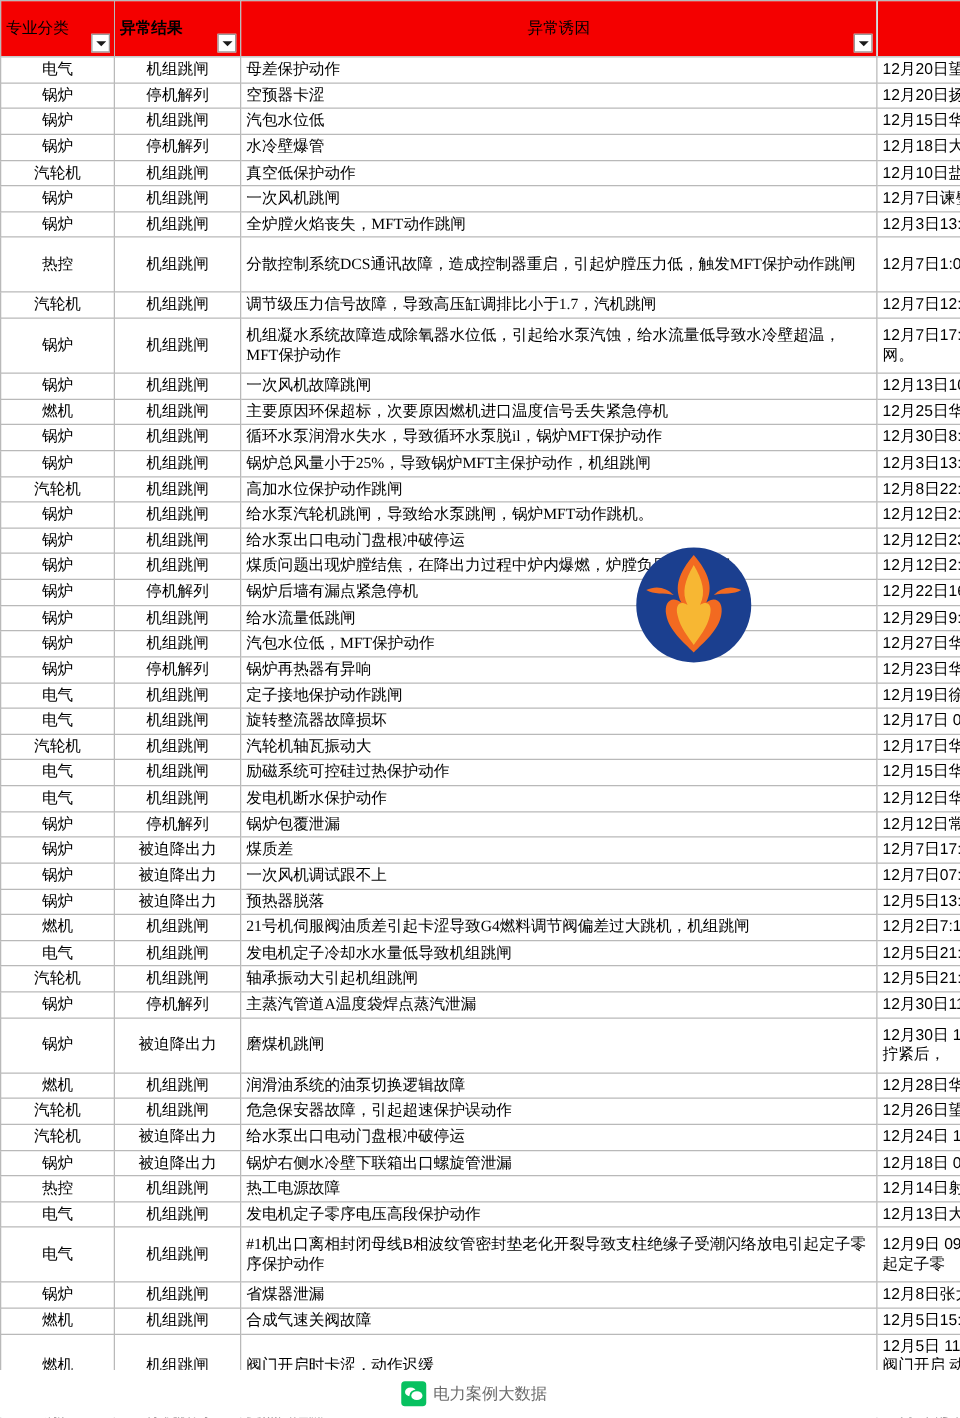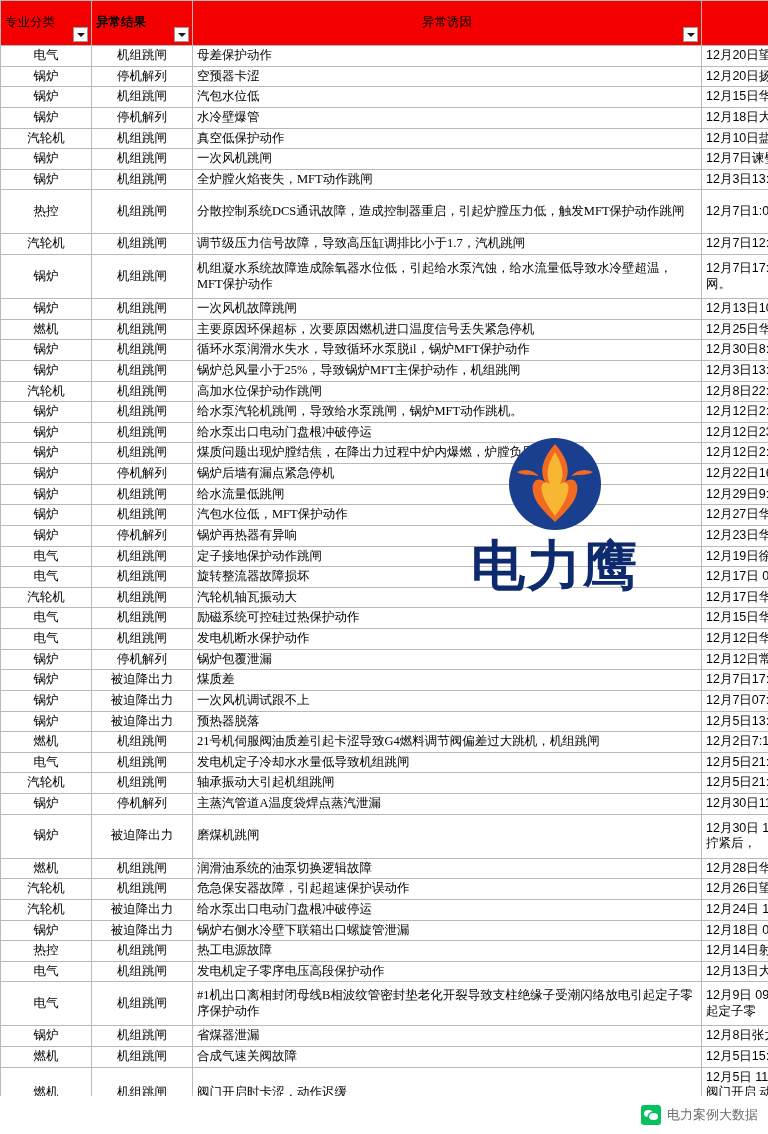--- a/index.html
+++ b/index.html
@@ -92,21 +92,21 @@
   }
   .footer-bar {
     position: absolute;
     left: 0;
     bottom: 0;
     width: 768px;
     height: 38px;
     background: #ffffff;
     display: flex;
     align-items: center;
-    justify-content: flex-end;
+    justify-content: center;
     padding-right: 10px;
     box-sizing: border-box;
   }
   .wm-badge {
     display: flex;
     align-items: center;
     gap: 6px;
     font-size: 13px;
     color: #6b6b6b;
   }
@@ -447,21 +447,20 @@
   </table>
 
   <div class="logo">
     <svg width="200" height="100" viewBox="0 0 200 100">
       <ellipse cx="100" cy="52" rx="46" ry="46" fill="#1b3f8f"></ellipse>
       <path d="M100 12 C88 26 84 38 90 50 C82 44 76 50 78 60 C80 72 92 82 100 90 C108 82 120 72 122 60 C124 50 118 44 110 50 C116 38 112 26 100 12 Z" fill="#f26a21"></path>
       <path d="M100 20 C93 32 90 42 95 52 C89 48 85 52 87 60 C89 70 96 78 100 84 C104 78 111 70 113 60 C115 52 111 48 105 52 C110 42 107 32 100 20 Z" fill="#f7b733"></path>
       <path d="M62 40 C70 36 78 38 84 44 C76 42 68 44 62 40 Z" fill="#f26a21"></path>
       <path d="M138 40 C130 36 122 38 116 44 C124 42 132 44 138 40 Z" fill="#f26a21"></path>
     </svg>
-    <div class="logo-text">电力鹰</div>
   </div>
 </div>
 
 <div class="footer-bar">
   <div class="wm-badge">
     <span class="wm-icon"></span>
     <span>电力案例大数据</span>
   </div>
 </div>
 

